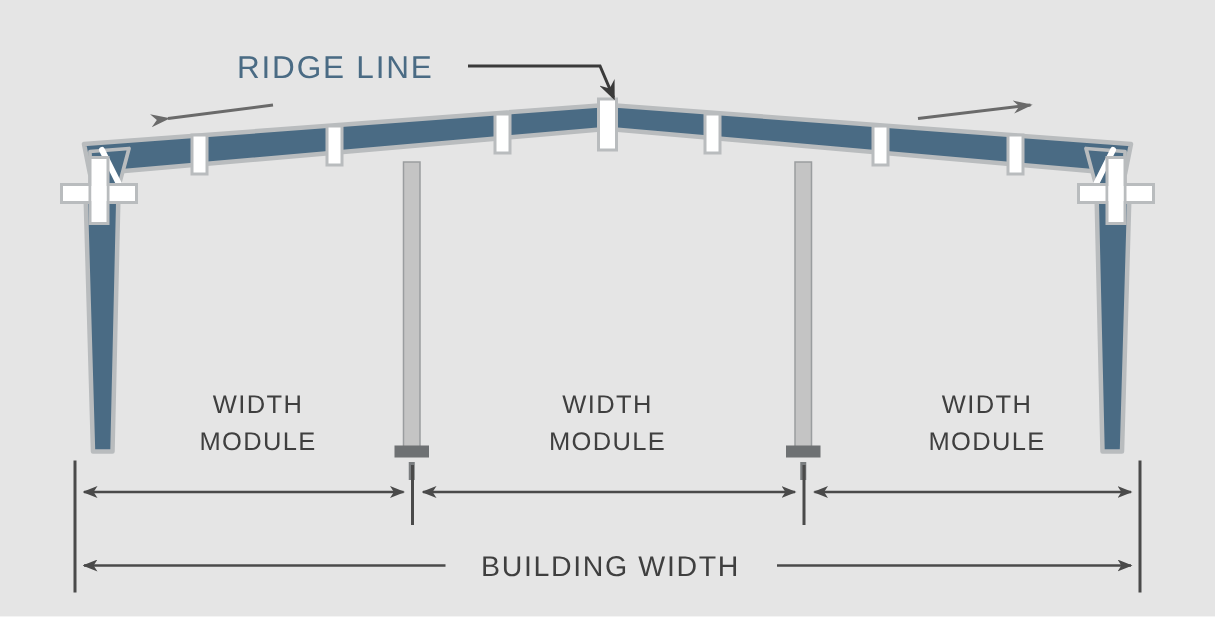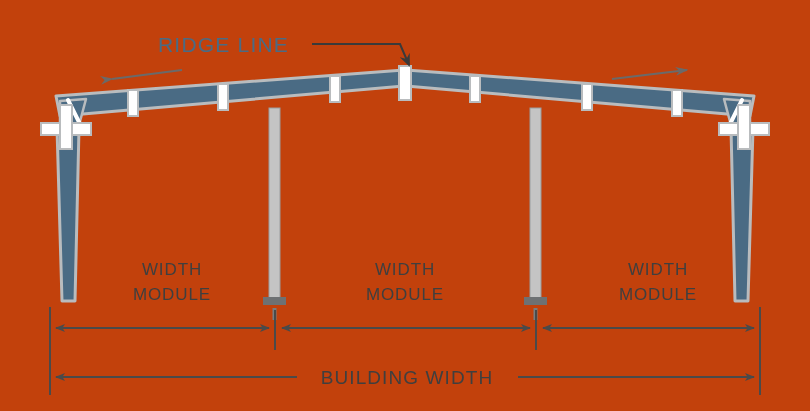--- a/index.html
+++ b/index.html
@@ -7,21 +7,21 @@
     padding: 0;
     background: #ffffff;
   }
   body {
     font-family: "Liberation Sans", sans-serif;
   }
   #diagram-root {
     position: relative;
     width: 810px;
     height: 411px;
-    background: #c2410c;
+    background: #e5e5e5;
     overflow: hidden;
   }
   #frame-svg {
     position: absolute;
     top: 0;
     left: 0;
     width: 810px;
     height: 411px;
   }
   .txt-ridge {

